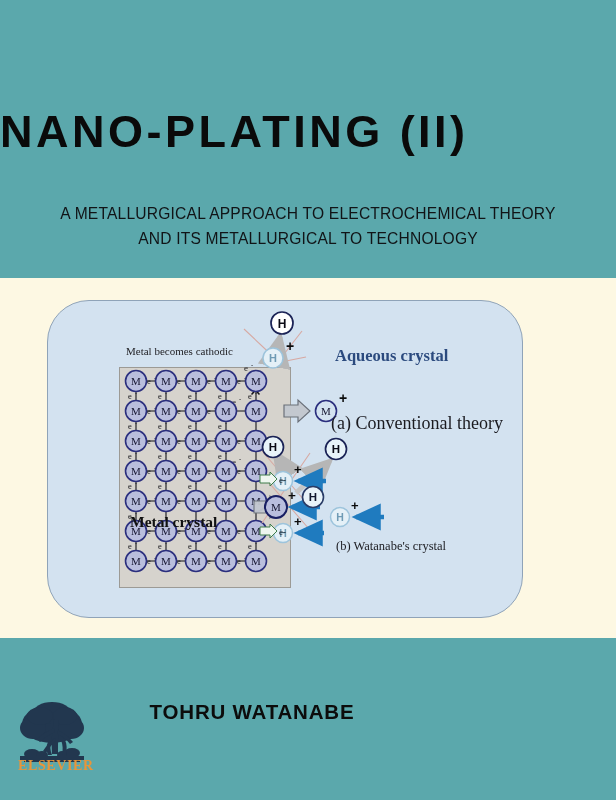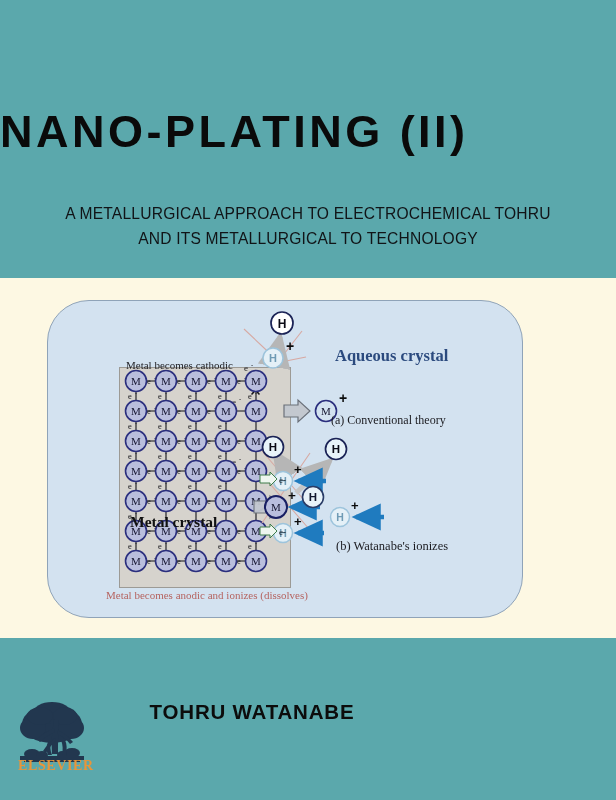--- a/index.html
+++ b/index.html
@@ -93,21 +93,21 @@
   }
 
   
   .lbl {
     position: absolute;
     font-family: "Liberation Serif", serif;
     white-space: nowrap;
   }
   .lbl-cathodic {
     left: 78px;
-    top: 58px;
+    top: 44px;
     font-size: 11px;
     color: #232327;
   }
   .lbl-anodic {
     left: 58px;
     top: 288px;
     font-size: 11px;
     color: #b5635f;
   }
   .lbl-crystal {
@@ -120,21 +120,21 @@
   .lbl-aqueous {
     left: 287px;
     top: 45px;
     font-size: 16.5px;
     font-weight: bold;
     color: #2b4a7e;
   }
   .lbl-conv {
     left: 283px;
     top: 112px;
-    font-size: 12px;
+    font-size: 18px;
     color: #1b1b20;
   }
   .lbl-wata {
     left: 288px;
     top: 238px;
     font-size: 12.5px;
     color: #1b1b20;
   }
 
   
@@ -177,21 +177,21 @@
 
 <div class="cover">
 
   <div class="band-cream"></div>
 
   <div class="title-block">
     <div class="main-title">NANO-PLATING (II)</div>
   </div>
 
   <div class="subtitle">
-    <div>A METALLURGICAL APPROACH TO ELECTROCHEMICAL TOHRU</div>
+    <div>A METALLURGICAL APPROACH TO ELECTROCHEMICAL THEORY</div>
     <div>AND ITS METALLURGICAL TO TECHNOLOGY</div>
   </div>
 
   <div class="diagram-panel">
 
     <div class="lattice-block"></div>
 
     <svg class="svg-layer" viewBox="0 0 474 316">
       <defs>
         <marker id="grayhead" markerWidth="7" markerHeight="7" refX="5.5" refY="3" orient="auto">
@@ -489,24 +489,23 @@
       <text x="265" y="200" font-family="Liberation Sans, sans-serif" font-size="11.5" font-weight="bold" fill="#12182e" text-anchor="middle">H</text>
 
       <circle cx="292" cy="216" r="9.5" fill="#e4f0f7" stroke="#9dc4dc" stroke-width="1.5"></circle>
       <text x="292" y="220" font-family="Liberation Sans, sans-serif" font-size="10.5" font-weight="bold" fill="#6f9bb5" text-anchor="middle">H</text>
       <text x="303" y="209" font-family="Liberation Sans, sans-serif" font-size="13" font-weight="bold" fill="#0a0a0a">+</text>
       <path d="M336,216 L308,216" stroke="#1f7bbf" stroke-width="4.5" fill="none" marker-end="url(#bluehead)"></path>
     </svg>
 
     <div class="lbl lbl-cathodic">Metal becomes cathodic</div>
     <div class="lbl lbl-crystal">Metal crystal</div>
-    <div class="lbl lbl-anodic">Metal becomes anodic and ionizes (dissolves)</div>
     <div class="lbl lbl-aqueous">Aqueous crystal</div>
     <div class="lbl lbl-conv">(a) Conventional theory</div>
-    <div class="lbl lbl-wata">(b) Watanabe's ionizes</div>
+    <div class="lbl lbl-wata">(b) Watanabe's crystal</div>
   </div>
 
   <div class="author">TOHRU WATANABE</div>
 
   <svg class="logo" viewBox="0 0 68 80">
     <g fill="#22374f">
 
       <ellipse cx="34" cy="26" rx="30" ry="19"></ellipse>
       <ellipse cx="15" cy="30" rx="13" ry="11"></ellipse>
       <ellipse cx="53" cy="30" rx="13" ry="11"></ellipse>

